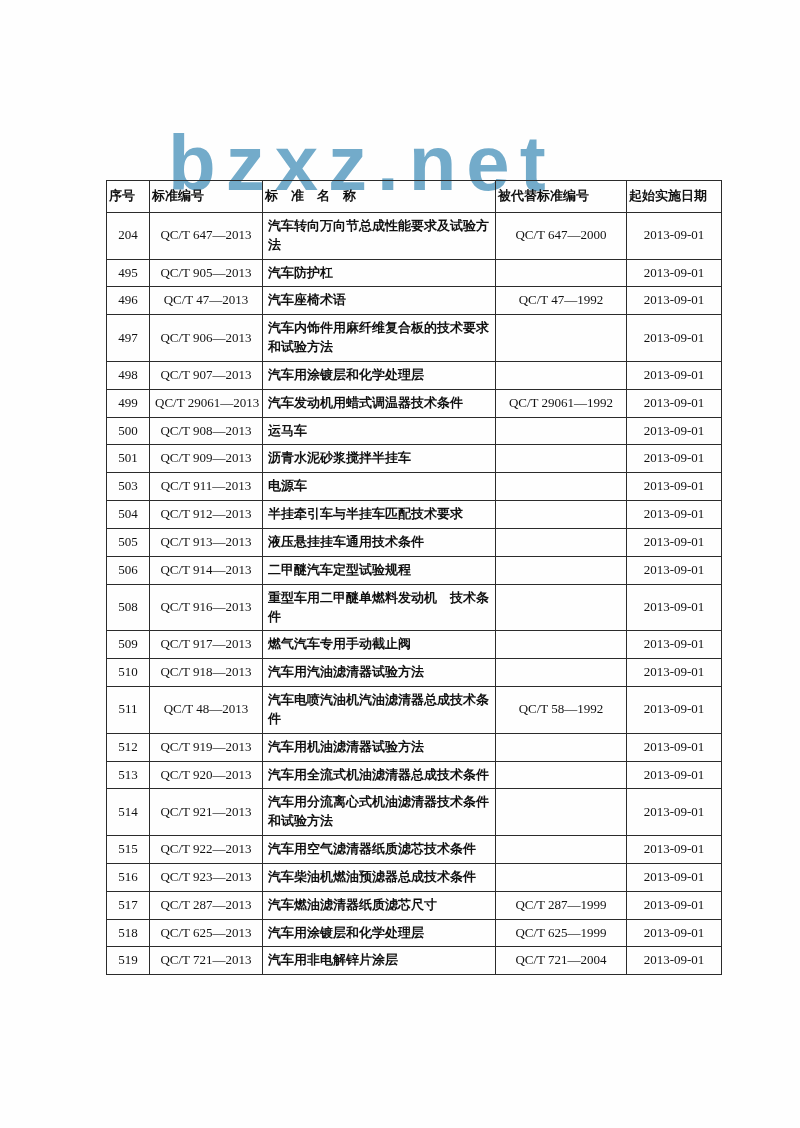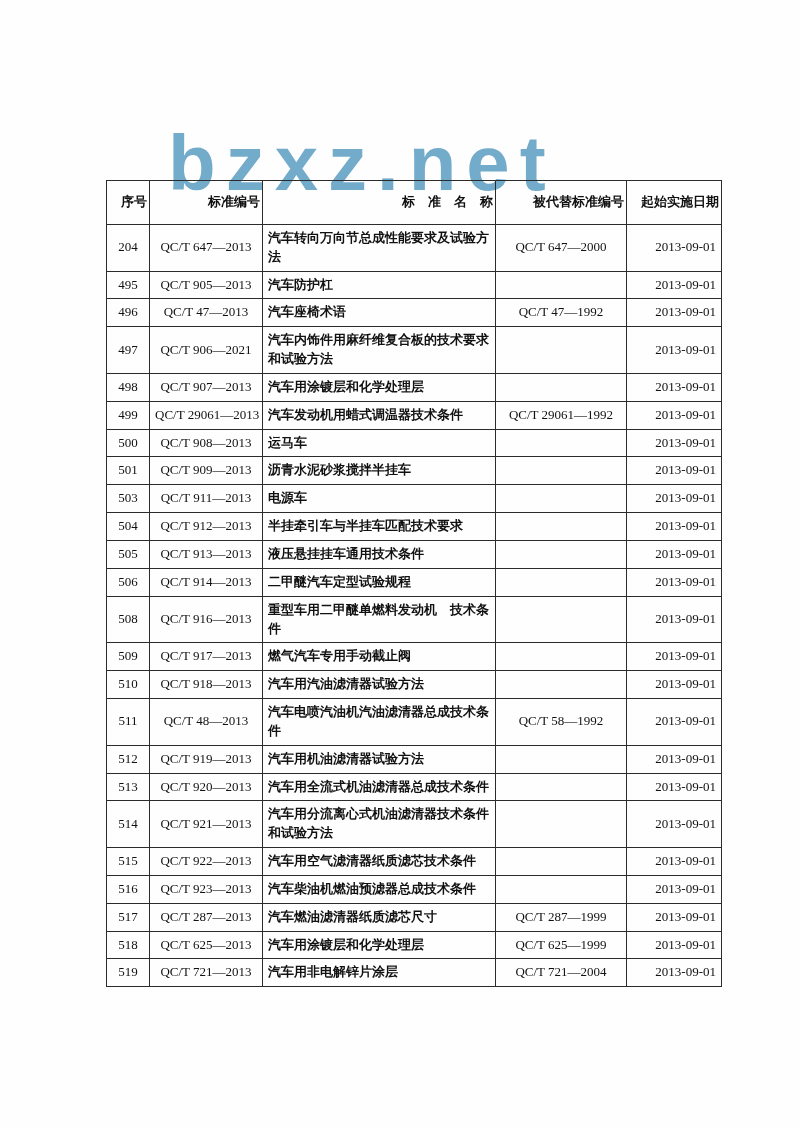--- a/index.html
+++ b/index.html
@@ -43,29 +43,29 @@
     border: 1px solid #2b2b2b;
     font-size: 13px;
     color: #111111;
     padding: 4px 5px;
     line-height: 1.45;
     vertical-align: middle;
     overflow: hidden;
   }
   table.standards th {
     font-weight: bold;
-    text-align: right;
-    padding: 12px 2px;
+    text-align: left;
+    padding: 6px 2px;
     background: rgba(255,255,255,0.0);
   }
   .col-no      { width: 38px;  text-align: center; }
   .col-code    { width: 108px; text-align: center; white-space: nowrap; }
   .col-name    { width: 228px; text-align: left; font-weight: bold; }
   .col-replaced{ width: 126px; text-align: center; white-space: nowrap; }
-  .col-date    { width: 90px;  text-align: right; white-space: nowrap; }
+  .col-date    { width: 90px;  text-align: center; white-space: nowrap; }
 </style>
 </head>
 <body>
 
 <div class="page">
 
   <div class="watermark">bzxz.net</div>
 
   <table class="standards">
     <thead>
@@ -94,21 +94,21 @@
         </tr>
         <tr>
           <td class="col-no">496</td>
           <td class="col-code">QC/T 47—2013</td>
           <td class="col-name">汽车座椅术语</td>
           <td class="col-replaced">QC/T 47—1992</td>
           <td class="col-date">2013-09-01</td>
         </tr>
         <tr>
           <td class="col-no">497</td>
-          <td class="col-code">QC/T 906—2021</td>
+          <td class="col-code">QC/T 906—2013</td>
           <td class="col-name">汽车内饰件用麻纤维复合板的技术要求和试验方法</td>
           <td class="col-replaced"></td>
           <td class="col-date">2013-09-01</td>
         </tr>
         <tr>
           <td class="col-no">498</td>
           <td class="col-code">QC/T 907—2013</td>
           <td class="col-name">汽车用涂镀层和化学处理层</td>
           <td class="col-replaced"></td>
           <td class="col-date">2013-09-01</td>

